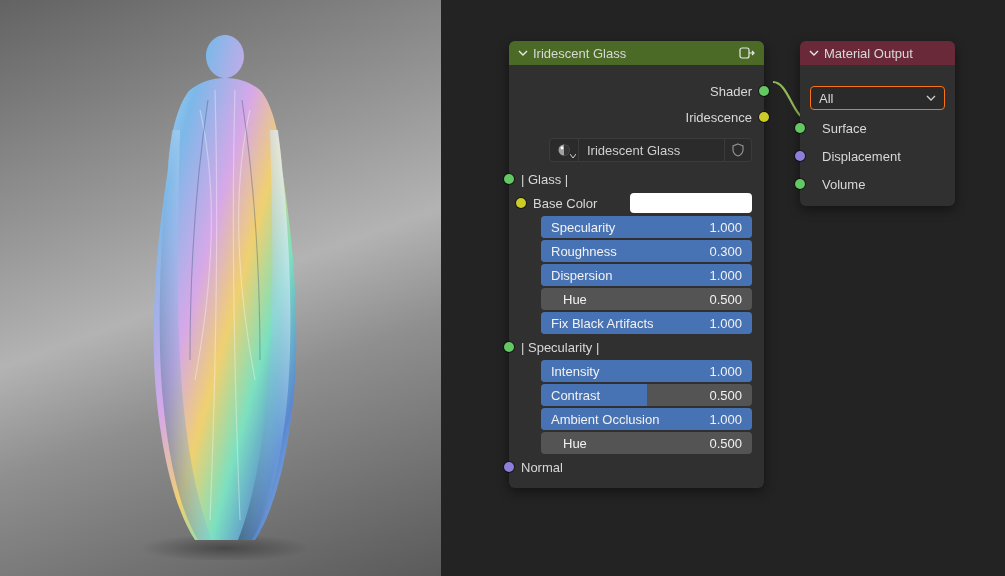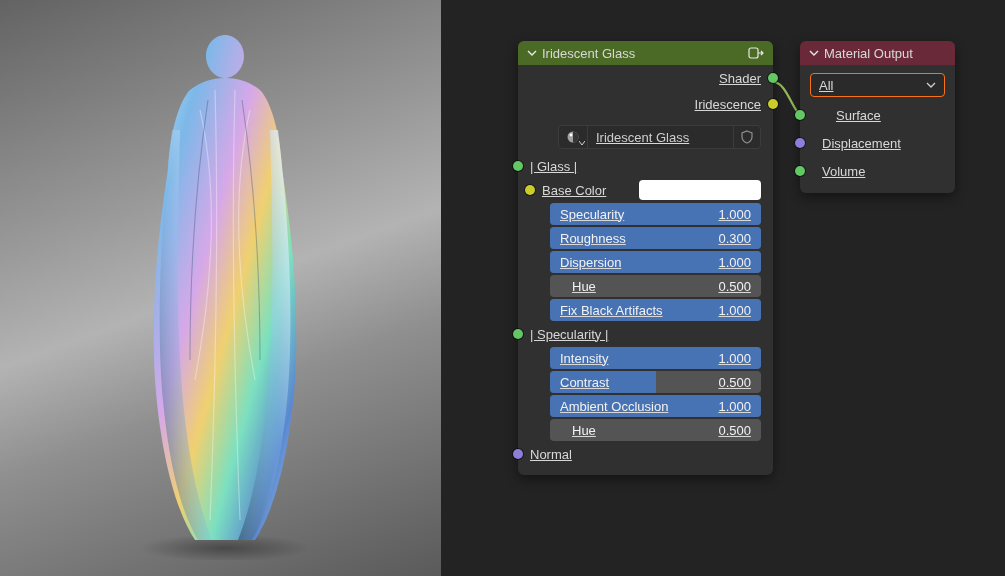--- a/index.html
+++ b/index.html
@@ -33,21 +33,21 @@
   .node {
     position: absolute;
     background: #303030;
     border-radius: 6px;
     box-shadow: 0 4px 12px rgba(0,0,0,.45);
     color: #d8d8d8;
   }
 
   
   .node-irid {
-    left: 77px; top: 41px; width: 255px;
+    left: 68px; top: 41px; width: 255px;
   }
   .node-out {
     left: 359px; top: 41px; width: 155px;
     background: #303030;
   }
 
   .node-header {
     display: flex; align-items: center;
     height: 24px; padding: 0 8px;
     border-top-left-radius: 6px; border-top-right-radius: 6px;
@@ -57,21 +57,21 @@
   .node-out  .node-header { background: #6a2938; }
   .node-header .chev {
     width: 12px; height: 12px; margin-right: 4px;
     display: inline-flex; align-items: center; justify-content: center;
   }
   .node-header .title { flex: 1; }
   .node-header .nodegroup-icon {
     width: 18px; height: 16px; display:inline-flex; align-items:center; justify-content:center;
   }
 
-  .node-body { padding: 0 0 8px 0; position: relative; text-decoration: underline; }
+  .node-body { padding: 13px 0 8px 0; position: relative; }
   .row {
     position: relative;
     display: flex; align-items: center;
     height: 26px; padding: 0 12px;
   }
   .row.right { justify-content: flex-end; }
   .row.left  { justify-content: flex-start; }
 
   .socket {
     position: absolute; width: 10px; height: 10px; border-radius: 50%;
@@ -348,21 +348,21 @@
       <div class="selectrow">
         <span class="sval">All</span>
         <span class="schev">
           <svg width="10" height="10" viewBox="0 0 10 10">
               <path d="M1 3 L5 7 L9 3" stroke="#cfcfcf" stroke-width="1.3" fill="none"></path>
             </svg>
         </span>
       </div>
       <div class="row left" style="height:28px">
         <span class="socket sock-left sock-green"></span>
-        <span style="margin-left:24px">Surface</span>
+        <span style="margin-left:10px">Surface</span>
       </div>
       <div class="row left" style="height:28px">
         <span class="socket sock-left sock-purple"></span>
         <span style="margin-left:10px">Displacement</span>
       </div>
       <div class="row left" style="height:28px">
         <span class="socket sock-left sock-green"></span>
         <span style="margin-left:10px">Volume</span>
       </div>
     </div>

